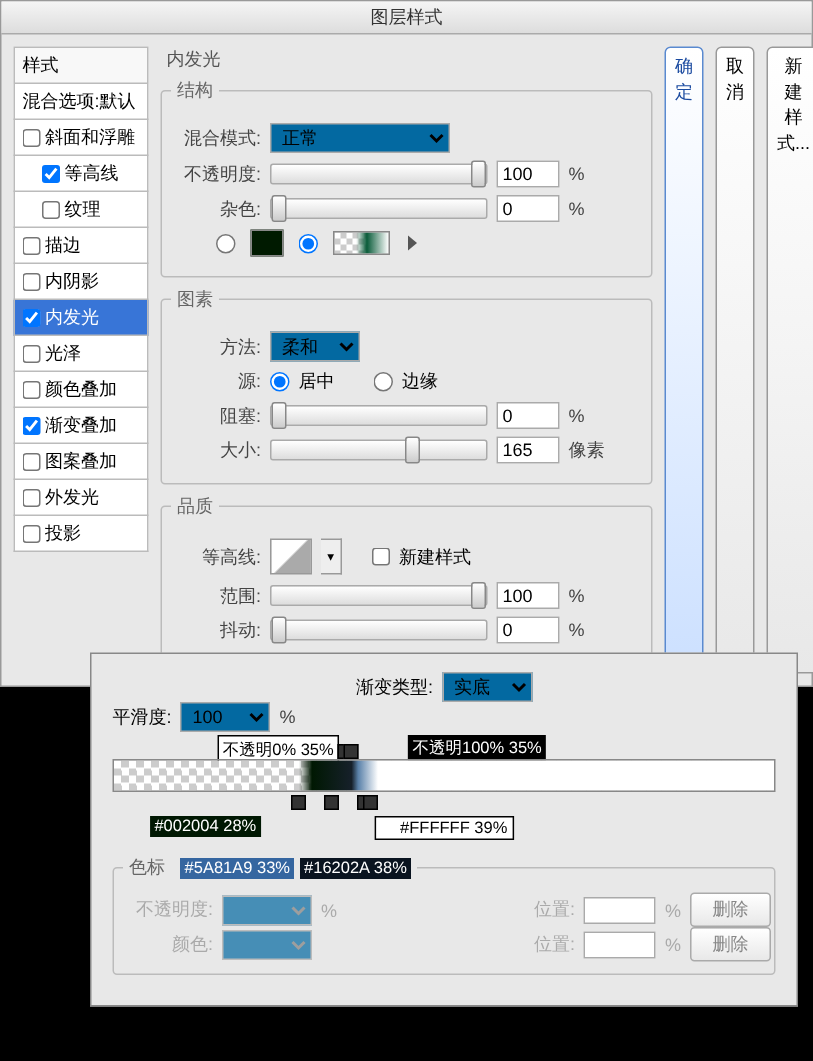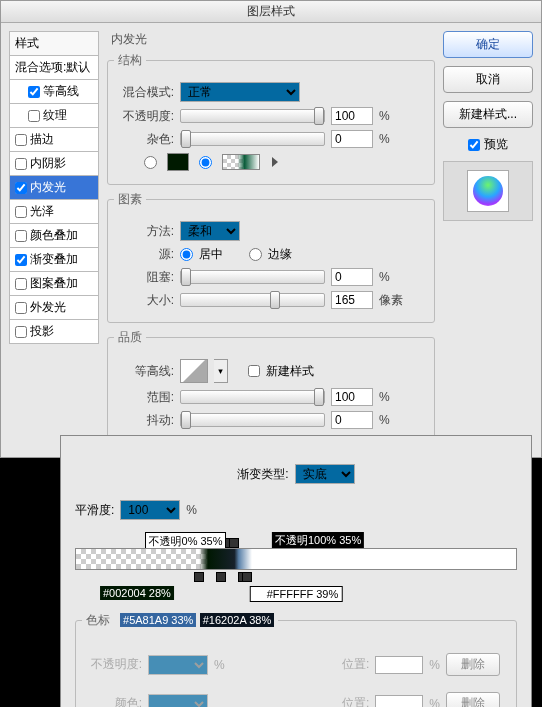--- a/index.html
+++ b/index.html
@@ -7,47 +7,47 @@
 .window { background: #e8e8e8; border: 1px solid #999; width: 542px; }
 .titlebar { text-align: center; padding: 2px 0; color: #333; background: linear-gradient(#f5f5f5, #ddd); border-bottom: 1px solid #aaa; }
 .main { display: flex; padding: 8px; gap: 8px; }
 .sidebar { width: 90px; }
 .sidebar-header { border: 1px solid #bbb; padding: 3px 5px; background: #f8f8f8; }
 .sidebar-item { border: 1px solid #bbb; border-top: none; padding: 3px 5px; display: flex; align-items: center; gap: 3px; background: #fff; cursor: pointer; }
 .sidebar-item.active { background: #3875d7; color: #fff; }
 .sidebar-item.sub { padding-left: 18px; }
 input[type=checkbox] { width: 12px; height: 12px; }
 .centerpane { flex: 1; }
-fieldset { border: 1px solid #bbb; border-radius: 3px; margin-bottom: 6px; padding: 8px 16px 8px 6px; }
+fieldset { border: 1px solid #bbb; border-radius: 3px; margin-bottom: 6px; padding: 8px 2px 8px 6px; }
 legend { color: #666; padding: 0 4px; }
 .row { display: flex; align-items: center; margin: 5px 0; gap: 6px; }
 .lbl { width: 60px; text-align: right; color: #444; }
 .slider { flex: 1; height: 14px; position: relative; background: linear-gradient(#fff, #ddd); border: 1px solid #aaa; border-radius: 2px; max-width: 145px; }
 .slider .thumb { position: absolute; top: -3px; width: 10px; height: 18px; background: linear-gradient(#fff, #ccc); border: 1px solid #888; border-radius: 2px; }
 input.num { width: 42px; border: 1px solid #aaa; padding: 1px 3px; text-align: left; background: #fff; }
 select { border: 1px solid #aaa; background: #0369a1; padding: 1px 3px; min-width: 60px; }
 .select-wide { width: 120px; }
 .unit { color: #444; }
 input[type=radio] { vertical-align: middle; }
 .colorswatch { width: 22px; height: 18px; border: 1px solid #888; background: #001a00; display: inline-block; }
 .gradswatch { width: 38px; height: 16px; border: 1px solid #888; display:inline-block; background: linear-gradient(90deg, rgba(0,0,0,0) 0%, rgba(0,0,0,0) 40%, #0a5c3a 60%, #fff 100%), repeating-conic-gradient(#ccc 0 25%, #fff 0 50%) 0 0/8px 8px; }
 .gradarrow { display:inline-block; width:0;height:0;border-top:5px solid transparent;border-bottom:5px solid transparent;border-left:6px solid #555; margin-left:2px;}
 .contour { width: 28px; height: 24px; border: 1px solid #999; background: linear-gradient(135deg, #fff 48%, #aaa 52%); display:inline-block; vertical-align:middle;}
 .contour::after { content:""; display:block; }
 .arrowbtn { width:14px; height:24px; border:1px solid #999; border-left:none; background:#eee; display:inline-block; vertical-align:middle; text-align:center; line-height:22px; font-size:9px;}
-.rightpane { width: 90px; display: flex; flex-direction: column; gap: 8px; align-items: stretch; }
+.rightpane { width: 90px; display: flex; flex-direction: row; gap: 8px; align-items: stretch; }
 .btn { background: linear-gradient(#fff, #e8e8e8); border: 1px solid #999; border-radius: 4px; padding: 4px 6px; text-align: center; cursor: pointer; }
 .btn.primary { border-color: #5a8ad0; background: linear-gradient(#ffffff,#cce0ff); color:#1a4aa0; font-weight: 500; }
 .preview-chk { display: flex; align-items: center; gap: 4px; justify-content: center; }
 .preview-wrap { background:#ddd; padding:8px; display:flex; justify-content:center; align-items:center; border:1px solid #bbb; }
 .preview-inner { width:42px; height:42px; background:#fff; border:1px solid #aaa; display:flex; align-items:center; justify-content:center;}
 .circle { width:30px; height:30px; border-radius:50%; background: radial-gradient(circle at 50% 30%, #6cf56c 0%, #2aa6ff 45%, #a038ff 75%, #d8a0ff 95%);}
 
 .gradeditor { position: absolute; left: 60px; top: 435px; width: 472px; background: #e8e8e8; border: 1px solid #888; padding: 12px 14px 14px 14px; }
-.ge-row { display:flex; align-items:center; gap:6px; margin:16px 0; }
+.ge-row { display:flex; align-items:center; gap:6px; margin:0 0; }
 .gradbar-wrap { margin: 6px 0 10px 0; position: relative; }
 .opacity-stops { height: 12px; position: relative; margin-bottom:0;text-align:right; }
 .stop-marker { position: absolute; width: 10px; height: 10px; background: #333; border:1px solid #000; transform: translateX(-50%);}
 .stop-label { position:absolute; transform:translateX(-50%); font-size:11px; background:#000; color:#fff; padding:1px 3px; white-space:nowrap; }
 .gradbar { height: 22px; border: 1px solid #888; width: 100%; position: relative; background: linear-gradient(90deg, rgba(0,24,2,0) 0%, rgba(0,24,2,0) 28%, #001802 30%, #16202A 36%, #5A81A9 37%, #FFFFFF 40%, #FFFFFF 100%), repeating-conic-gradient(#ccc 0 25%, #fff 0 50%) 0 0/10px 10px;}
 .color-stops { height: 12px; position: relative; margin-top:2px;}
 .stop-label-white { background:#fff; color:#000; border:1px solid #000; }
 .stop-label-blue { background:#3566a0; color:#fff; }
 .stop-label-dark { background:#0a1420; color:#fff; }
 .stop-label-green { background:#001802; color:#fff; }
@@ -63,20 +63,24 @@
 <body>
 
 <div class="window">
   <div class="titlebar">图层样式</div>
   <div class="main">
 
     <div class="sidebar">
       <div class="sidebar-header">样式</div>
       <div class="sidebar-item">混合选项:默认</div>
 
+      <div class="sidebar-item">
+        <input type="checkbox" style="">
+        <span>斜面和浮雕</span>
+      </div>
       <div class="sidebar-item sub">
         <input type="checkbox" checked="" style="">
         <span>等高线</span>
       </div>
       <div class="sidebar-item sub">
         <input type="checkbox" style="">
         <span>纹理</span>
       </div>
       <div class="sidebar-item">
         <input type="checkbox" style="">

